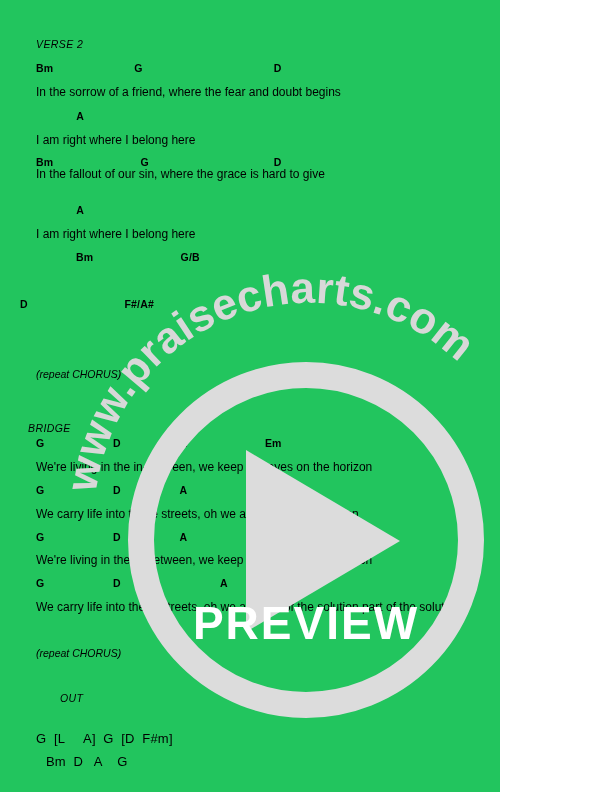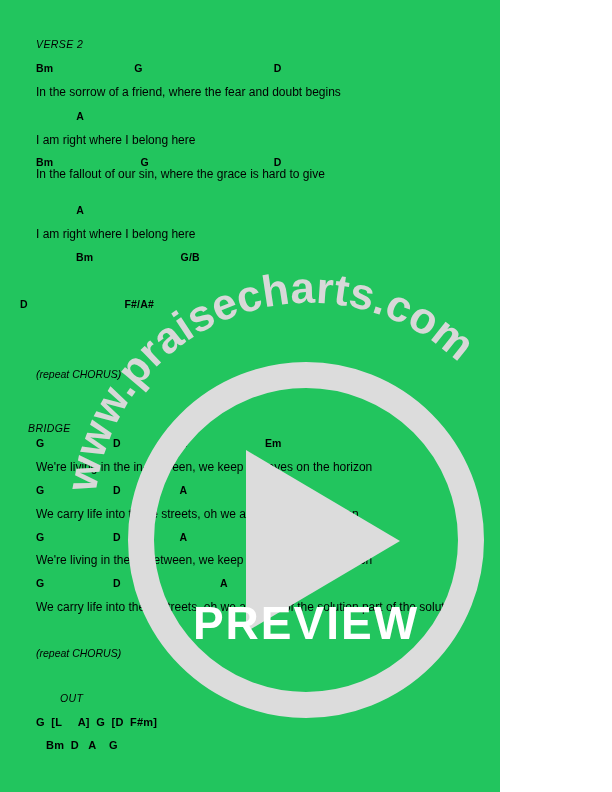--- a/index.html
+++ b/index.html
@@ -58,23 +58,24 @@
   }
   .lyricline {
     font-weight: normal;
     font-size: 12px;
   }
   .repeat {
     font-style: italic;
     font-size: 10.5px;
   }
   .outro-line {
-    font-weight: bold;
-    font-size: 11px;
+    font-weight: normal;
+    font-size: 13px;
     letter-spacing: 0.2px;
+    margin-top: 16px;
   }
 </style>
 </head>
 <body>
 
 <div id="page">
 
   <div id="sheet">
 
     <div class="line section-label" style="left:36px; top:38px;">VERSE 2</div>

